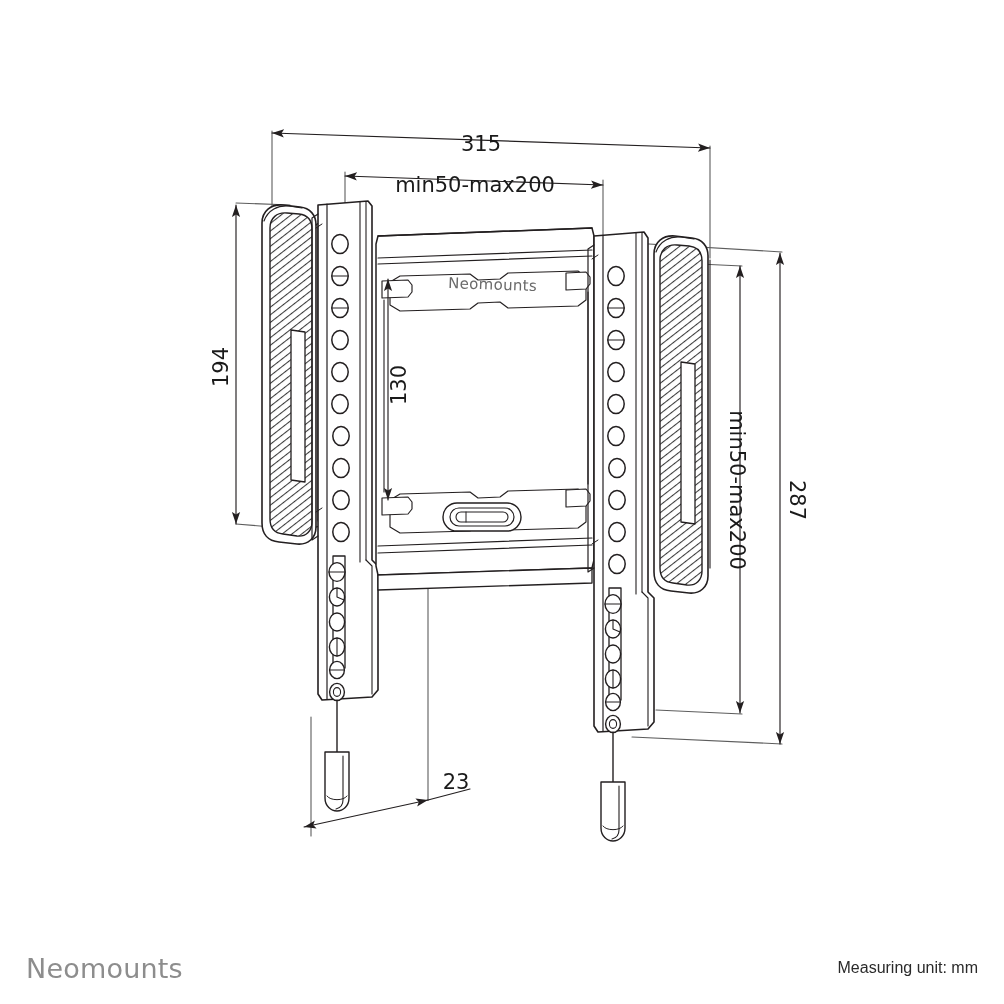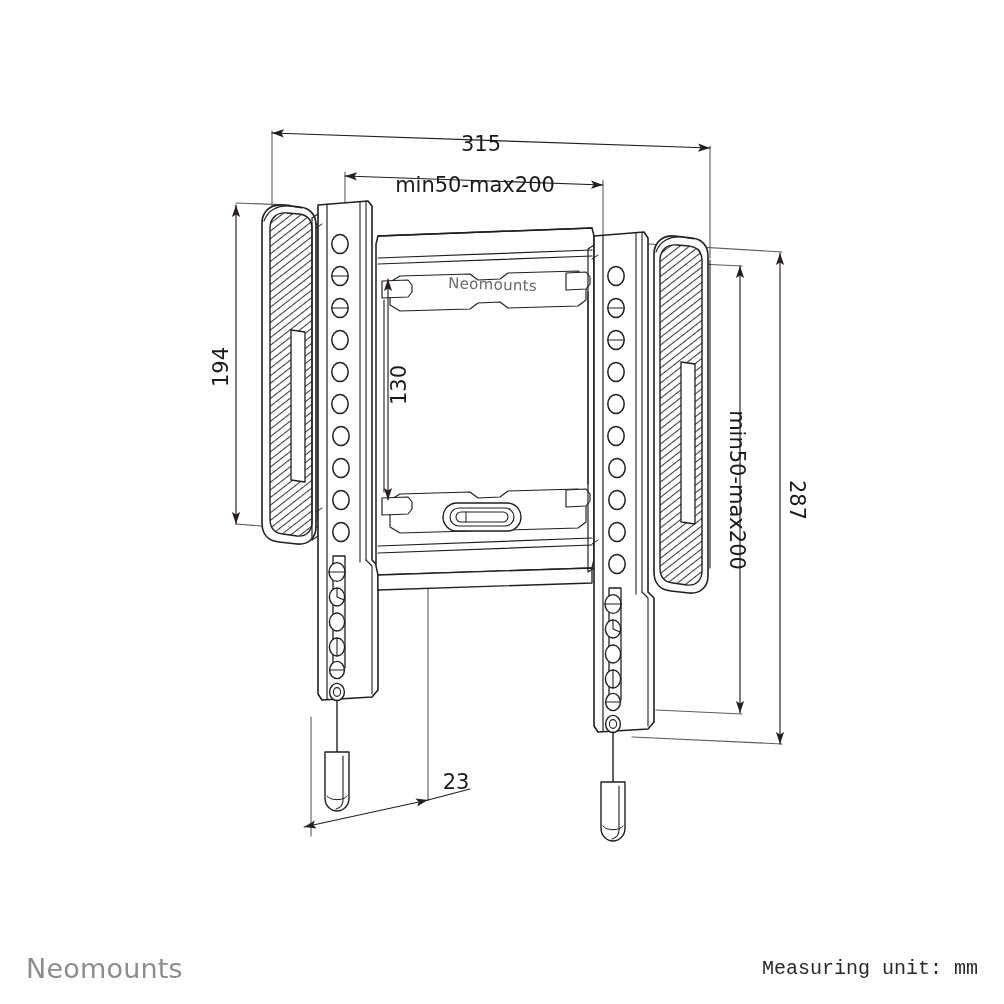--- a/index.html
+++ b/index.html
@@ -40,22 +40,22 @@
     padding: 0 26px 8px 26px;
   }
   .brand {
     font-family: "DejaVu Sans", "Liberation Sans", sans-serif;
     font-size: 27px;
     letter-spacing: 0.2px;
     color: #8d8d8d;
     font-weight: 400;
   }
   .unit {
-    font-family: Liberation Mono, monospace;
-    font-size: 20px;
+    font-family: Liberation Sans, sans-serif;
+    font-size: 16px;
     color: #2a2a2a;
     font-weight: 400;
   }
   .dim-text {
     font-family: "DejaVu Sans", "Liberation Sans", sans-serif;
     font-size: 21px;
     fill: #1a1a1a;
   }
   .logo-text {
     font-family: "DejaVu Sans", "Liberation Sans", sans-serif;

